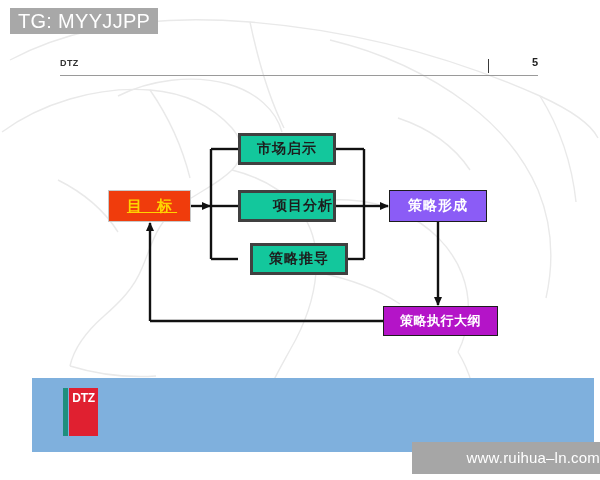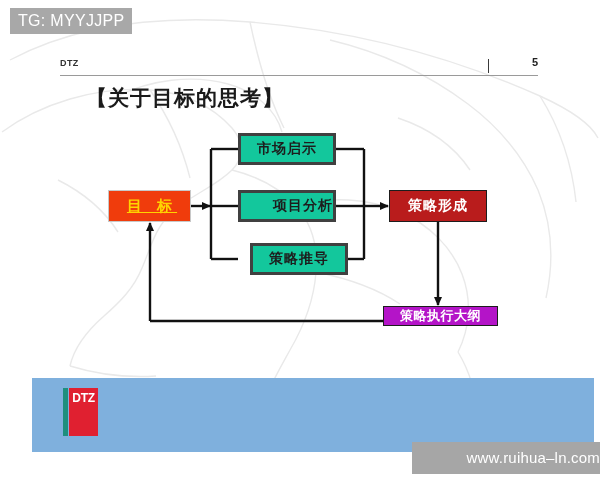--- a/index.html
+++ b/index.html
@@ -26,21 +26,21 @@
     pointer-events: none;
     opacity: 1;
   }
 
   
   #tg-tag {
     position: absolute;
     left: 10px; top: 8px;
     background: #a8a8a8;
     color: #ffffff;
-    font-size: 16px;
+    font-size: 20px;
     line-height: 26px;
     height: 26px;
     padding: 0 8px;
     letter-spacing: 0.3px;
     font-family: "Liberation Sans", sans-serif;
     white-space: nowrap;
   }
 
   
   #header {
@@ -117,21 +117,21 @@
     text-indent: 5px;
   }
   .node-green {
     background: #13c79c;
     border: 3px solid #404040;
     color: #1d1d1d;
     font-size: 14px;
     letter-spacing: 1px;
   }
   .node-violet {
-    background: #b91c1c;
+    background: #8b5cf6;
     border: 1px solid #1d1d1d;
     color: #ffffff;
     font-size: 14px;
     letter-spacing: 1px;
   }
   .node-magenta {
     background: #b414c8;
     border: 1px solid #1d1d1d;
     color: #ffffff;
     font-size: 13px;
@@ -220,21 +220,20 @@
 
   <div id="tg-tag">TG: MYYJJPP</div>
 
   <div id="header">
     <div id="header-dtz">DTZ</div>
     <div id="header-tick"></div>
     <div id="header-page">5</div>
     <div id="header-rule"></div>
   </div>
 
-  <div id="slide-title">【关于目标的思考】</div>
 
   <div id="diagram">
 
     <svg id="diagram-lines" width="600" height="480" viewBox="0 0 600 480" style="position:absolute;left:0;top:0;">
       <defs>
         <marker id="ah" markerWidth="9" markerHeight="8" refX="8" refY="4" orient="auto" markerUnits="userSpaceOnUse">
           <path d="M0,0 L9,4 L0,8 z" fill="#111111"></path>
         </marker>
       </defs>
       <g stroke="#111111" stroke-width="2.4" fill="none">
@@ -279,21 +278,21 @@
     </div>
 
     <div class="node node-green" style="left:250px; top:243px; width:98px; height:32px;">
       <span>策略推导</span>
     </div>
 
     <div class="node node-violet" style="left:389px; top:190px; width:98px; height:32px;">
       <span>策略形成</span>
     </div>
 
-    <div class="node node-magenta" style="left:383px; top:306px; width:115px; height:20px;text-align:right;">
+    <div class="node node-magenta" style="left:383px; top:306px; width:115px; height:30px;text-align:right;">
       <span>策略执行大纲</span>
     </div>
 
   </div>
 
   <div id="footer-bar"></div>
 
   <div id="dtz-logo">
     <div id="dtz-logo-stripe"></div>
     <div id="dtz-logo-body"></div>

